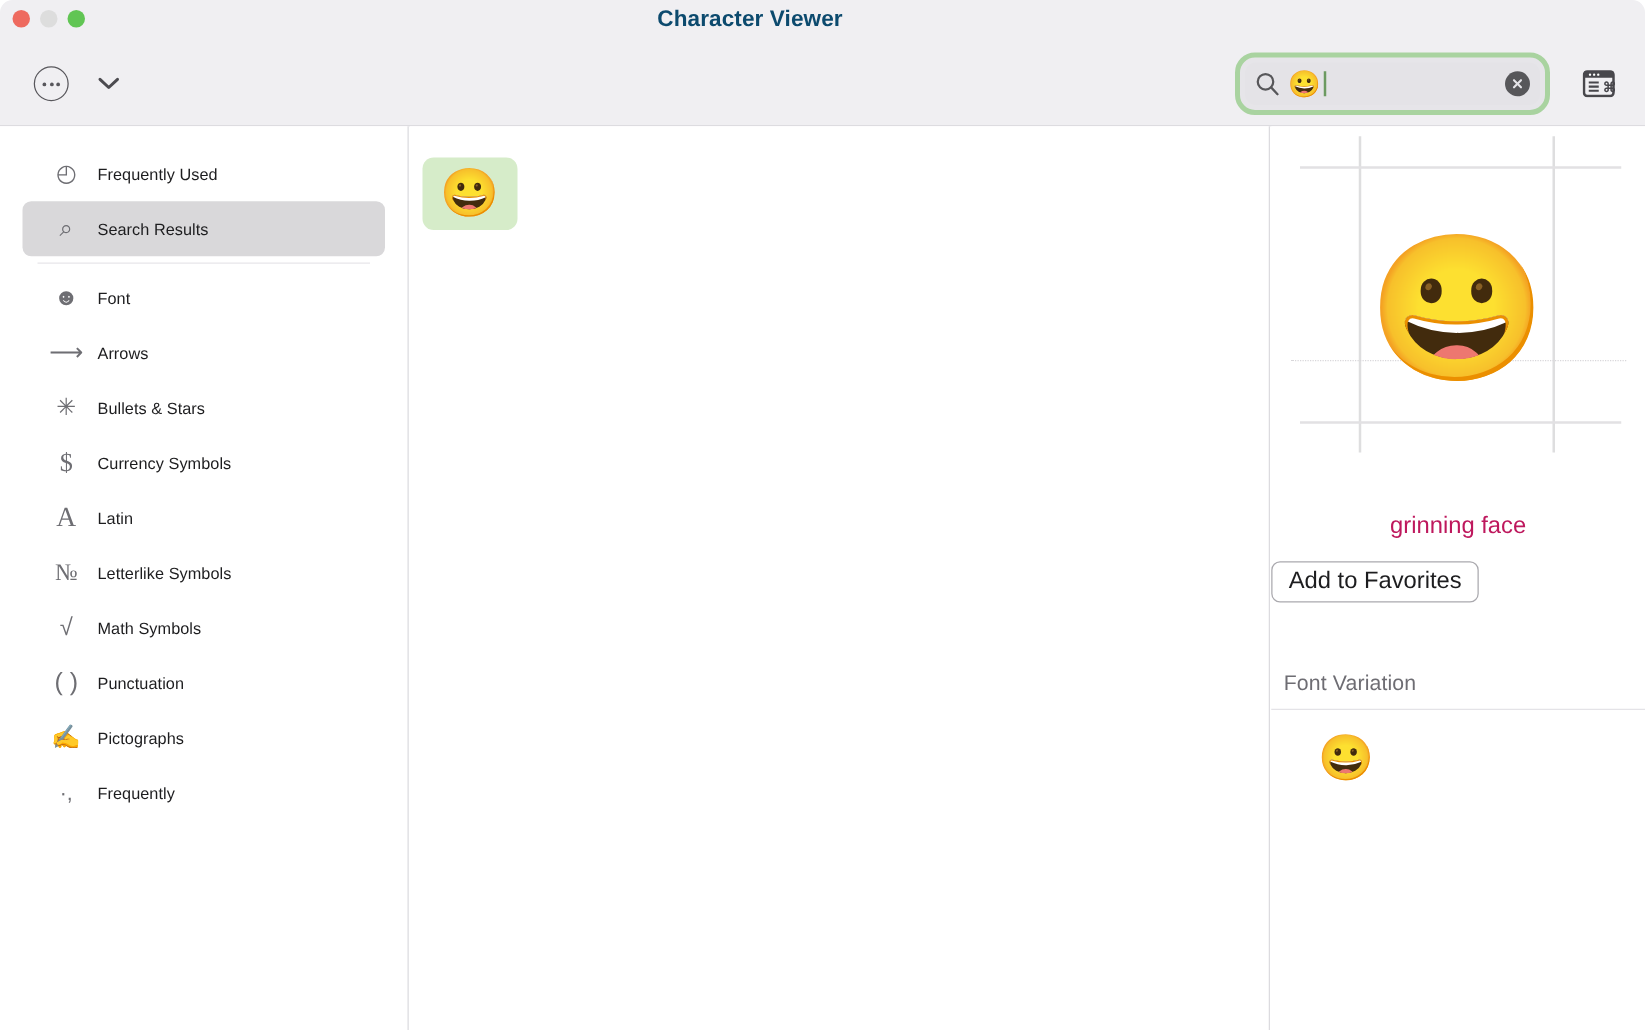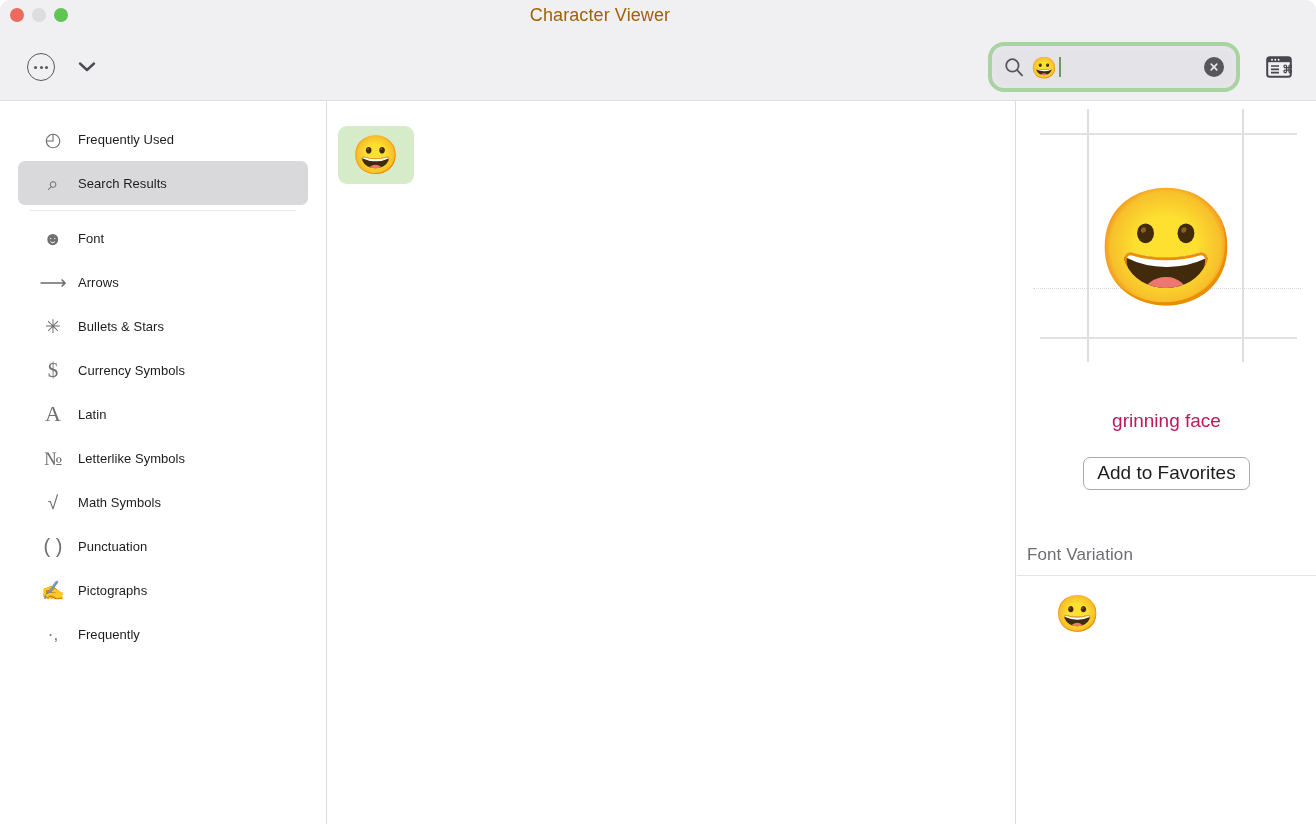--- a/index.html
+++ b/index.html
@@ -44,22 +44,23 @@
   .light.close   { background: #ee6a5f; }
   .light.min     { background: #dddddd; }
   .light.zoom    { background: #61c554; }
 
   .win-title {
     position: absolute;
     left: 0; top: 5px;
     width: 1200px;
     text-align: center;
     font-size: 18px;
-    color: #a16207;
+    color: #0c4a6e;
     letter-spacing: 0.1px;
+    font-weight: bold;
   }
 
   
   .more-btn {
     position: absolute;
     left: 27px; top: 53px;
     width: 28px; height: 28px;
     border: 1.6px solid #58575c;
     border-radius: 50%;
     display: flex; align-items: center; justify-content: center;
@@ -259,22 +260,22 @@
     line-height: 1;
   }
   .char-name {
     text-align: center;
     font-size: 19px;
     color: #be185d;
     margin-top: 16px;
   }
   .fav-row {
     display: flex;
-    justify-content: center;
-    margin-top: 25px;
+    justify-content: flex-start;
+    margin-top: 17px;
   }
   .fav-btn {
     font-family: "Liberation Sans", sans-serif;
     font-size: 19px;
     color: #1d1d1f;
     background: #ffffff;
     border: 1px solid #aaa9ae;
     border-radius: 7px;
     padding: 4px 13px 5px;
     cursor: default;

